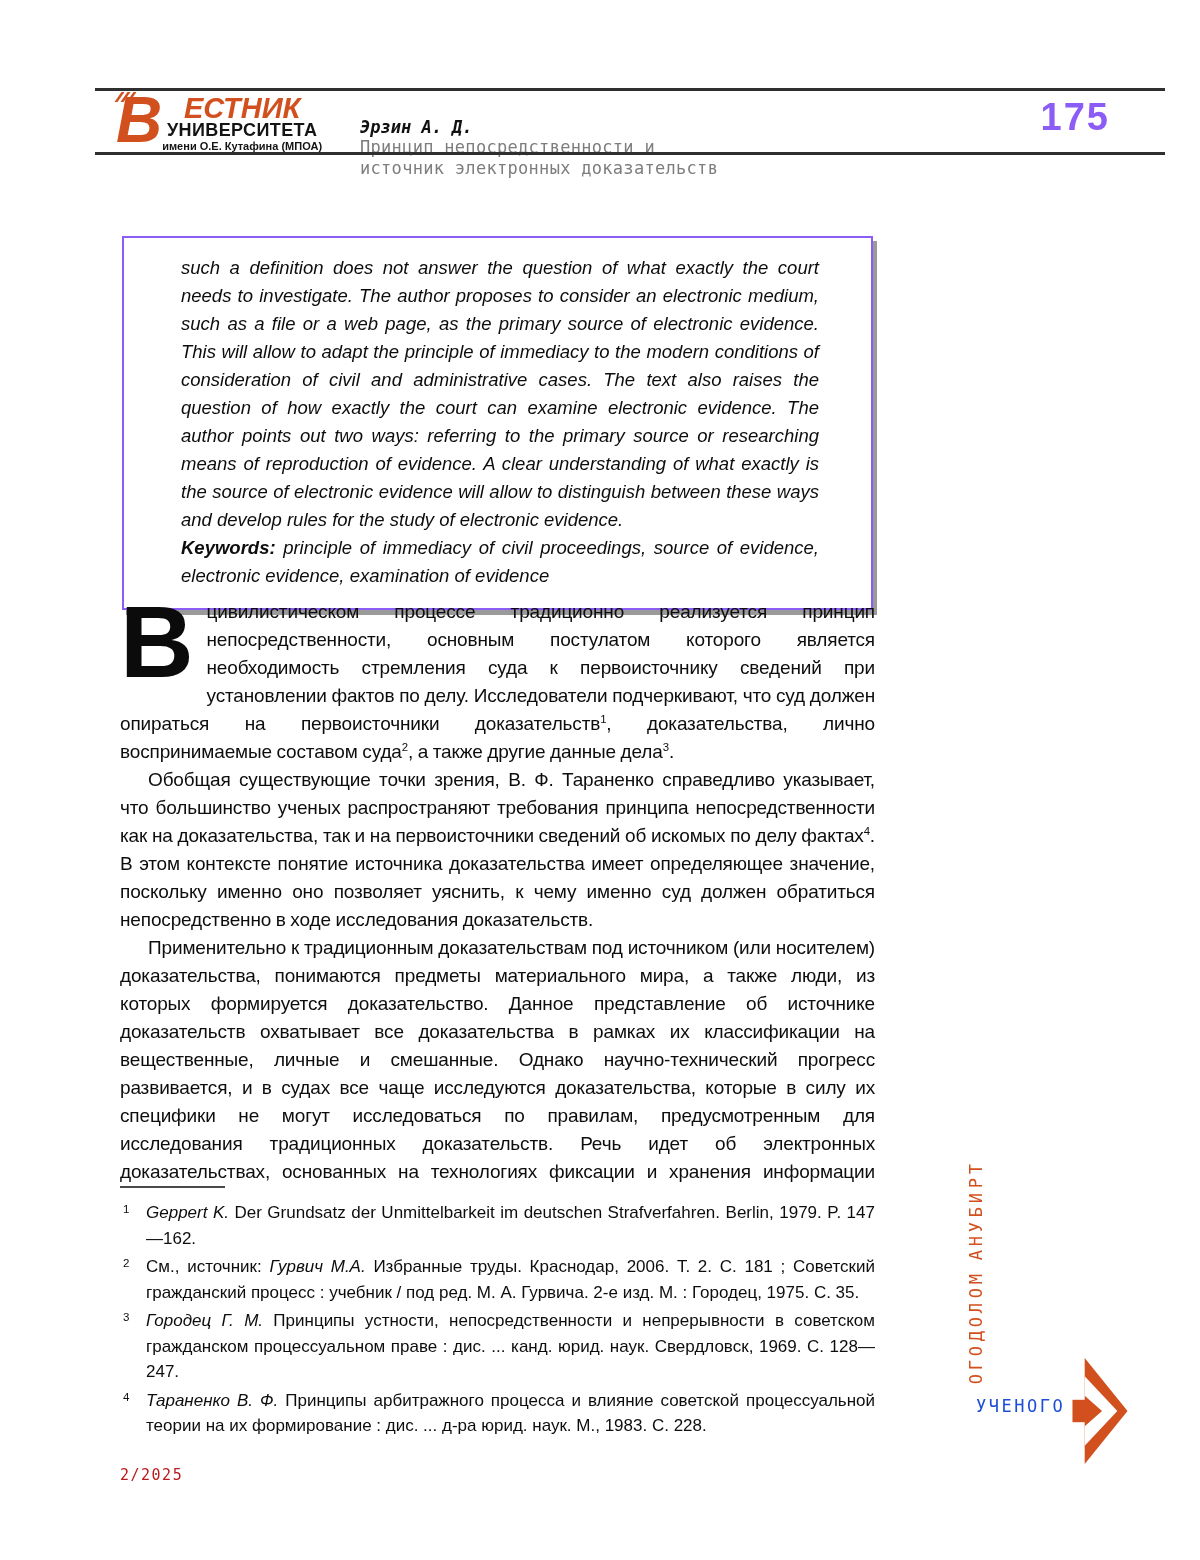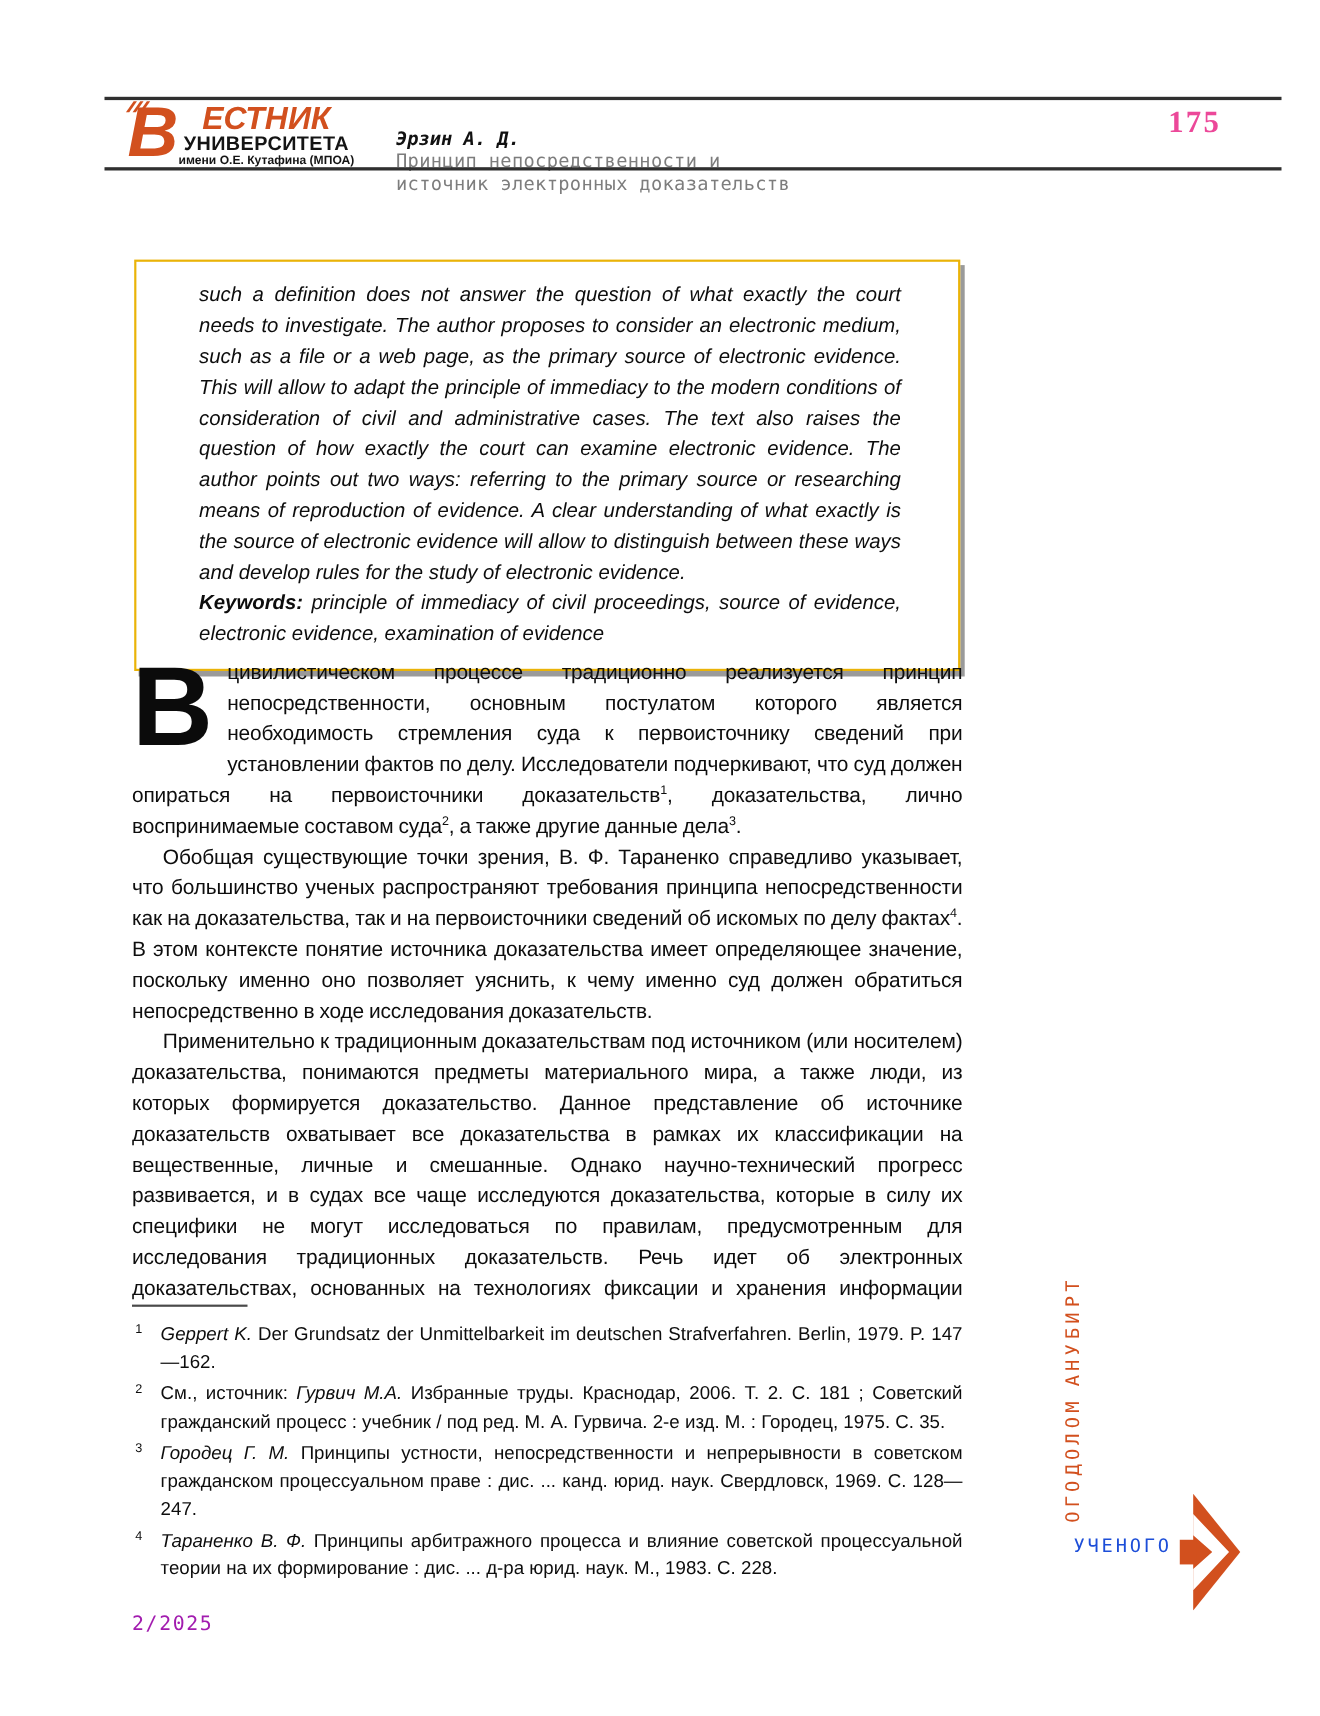--- a/index.html
+++ b/index.html
@@ -19,26 +19,26 @@
   .logo-col{display:flex;flex-direction:column;margin-left:2px;padding-top:2px;align-items:center;}
   .logo-estnik{font-size:29px;line-height:25px;font-weight:bold;font-style:italic;color:#d2501e;}
   .logo-univ{font-size:18px;line-height:19px;font-weight:bold;color:#141414;letter-spacing:.4px;}
   .logo-named{font-size:11px;line-height:13px;font-weight:bold;color:#141414;}
 
   .head-text{position:absolute;left:360px;top:93px;}
   .author{font-family:"DejaVu Sans Mono",monospace;font-size:17px;font-weight:bold;
           font-style:italic;color:#111;line-height:20px;margin-top:24px;}
   .htitle{font-family:"DejaVu Sans Mono",monospace;font-size:17px;color:#7d7d7d;
           line-height:21px;letter-spacing:.3px;}
-  .pagenum{position:absolute;right:90px;top:96px;font-family:Liberation Serif, serif;
-           font-size:28px;font-weight:bold;color:#ec4899;letter-spacing:2px;}
+  .pagenum{position:absolute;right:90px;top:96px;font-family:Liberation Sans, sans-serif;
+           font-size:38px;font-weight:bold;color:#8b5cf6;letter-spacing:2px;}
 
   
   .abstract{position:absolute;left:122px;top:236px;width:751px;box-sizing:border-box;
-            border:2px solid #eab308;box-shadow:4px 5px 0 #9a9a9a;background:#fff;
+            border:2px solid #8b5cf6;box-shadow:4px 5px 0 #9a9a9a;background:#fff;
             padding:16px 52px 18px 57px;}
   .abstract p{margin:0;font-size:18.5px;line-height:28px;font-style:italic;
               text-align:justify;color:#0d0d0d;}
 
   
   .bodytext{position:absolute;left:120px;top:598px;width:755px;font-size:19px;
             line-height:28px;text-align:justify;color:#0d0d0d;
             letter-spacing:-0.15px;word-spacing:-0.5px;}
   .bodytext p{margin:0;}
   .pind{text-indent:28px;}
@@ -61,21 +61,21 @@
                  font-family:"DejaVu Sans Mono",monospace;font-size:17px;}
   .vchar{display:flex;align-items:center;justify-content:center;height:14.4px;
          line-height:14.4px;transform:rotate(-90deg);}
   .vspace{height:9px;}
   .side-horizontal{position:absolute;left:976px;top:1396px;color:#1d4ed8;
                    font-family:"DejaVu Sans Mono",monospace;font-size:17px;letter-spacing:2.5px;}
   .side-arrow{position:absolute;left:1072px;top:1358px;width:56px;height:106px;color:#d2501e;}
 
   
   .footer{position:absolute;left:120px;top:1466px;font-family:"DejaVu Sans Mono",monospace;
-          font-size:18px;color:#a21caf;letter-spacing:1.5px;}
+          font-size:15px;color:#b91c1c;letter-spacing:1.5px;}
 </style>
 </head>
 <body>
 
 <div class="page">
 
   <div class="rule rule-top"></div>
 
   <div class="logo">
     <div class="ticks">

